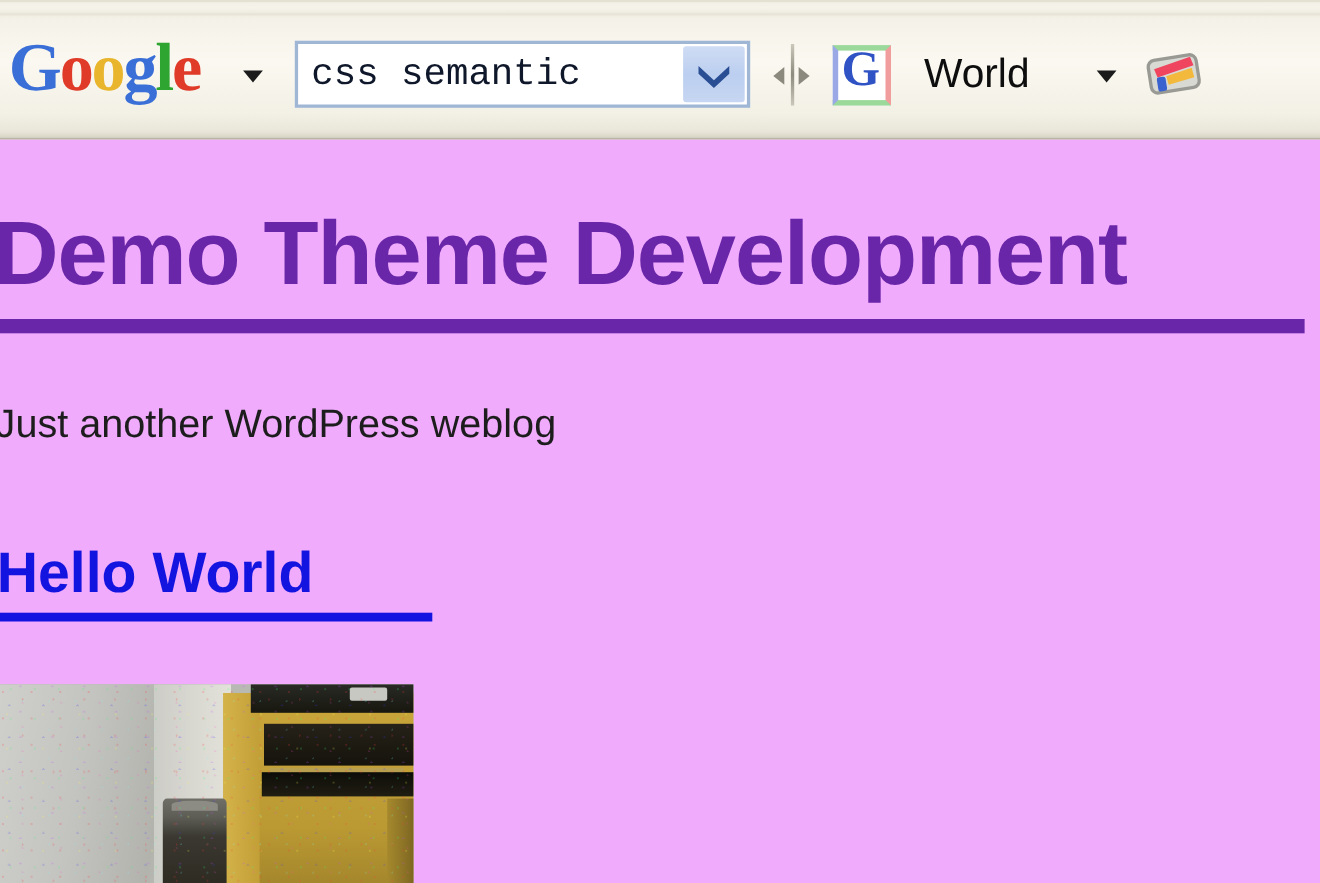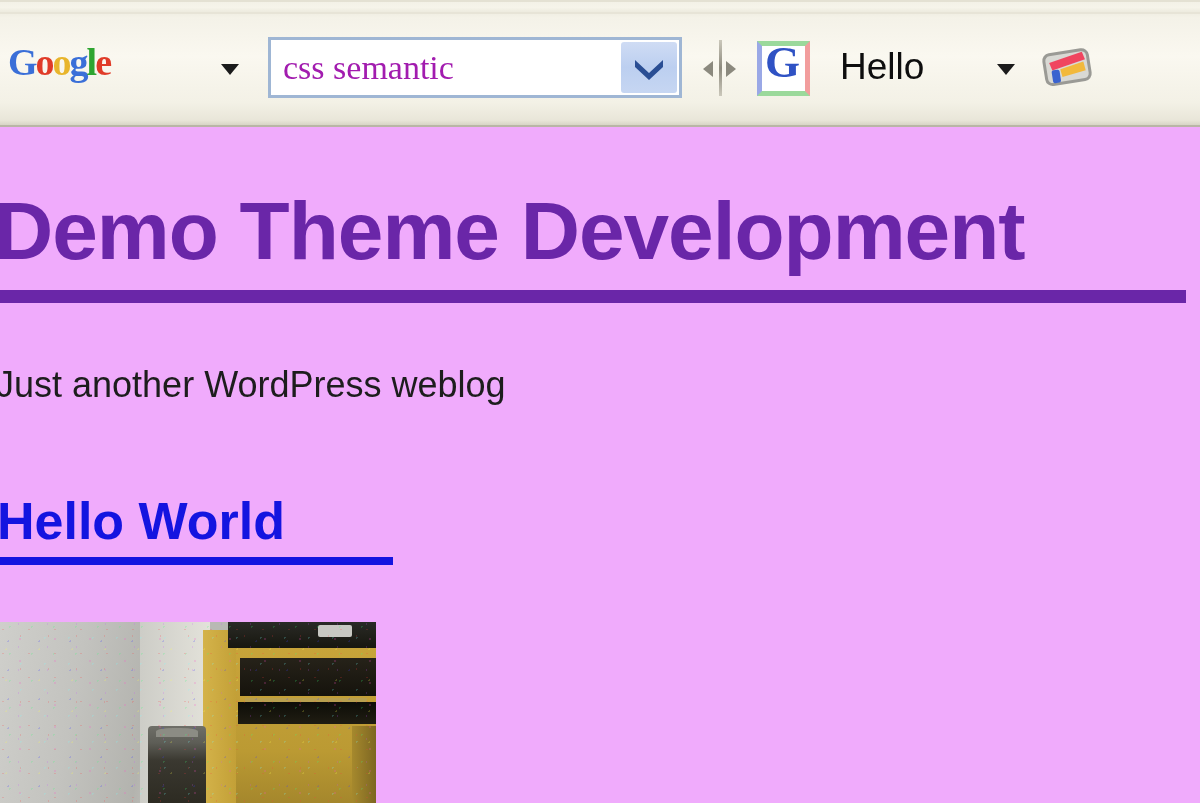--- a/index.html
+++ b/index.html
@@ -54,21 +54,21 @@
     width: 1200px; height: 2px;
     background: #e7e4d7;
   }
 
   
   #google-logo {
     position: absolute;
     left: 8px;
     top: 33px;
     font-family: "Liberation Serif", serif;
-    font-size: 38px;
+    font-size: 62px;
     font-weight: bold;
     letter-spacing: -2px;
     line-height: 58px;
     white-space: nowrap;
     user-select: none;
     text-align: right;
   }
   #google-logo .l1 { color: #3a6fd8; }
   #google-logo .l2 { color: #e03b28; }
   #google-logo .l3 { color: #e8b52c; }
@@ -101,23 +101,23 @@
   }
   #search-input {
     position: absolute;
     left: 12px;
     top: 0;
     width: 330px;
     height: 55px;
     border: none;
     outline: none;
     background: transparent;
-    font-family: Liberation Serif, serif;
+    font-family: Liberation Mono, monospace;
     font-size: 34px;
-    color: #a21caf;
+    color: #0f172a;
     padding: 0;
   }
   #search-dropdown-btn {
     position: absolute;
     right: 2px;
     top: 2px;
     width: 56px;
     height: 51px;
     background: linear-gradient(to bottom, #cfdcf4 0%, #bccff0 50%, #c6d6f2 100%);
     border-radius: 3px;
@@ -433,21 +433,21 @@
     <div id="drag-handle">
       <div class="tri-l"></div>
       <div class="bar"></div>
       <div class="tri-r"></div>
     </div>
 
     <div id="g-icon">
       <span>G</span>
     </div>
 
-    <div id="search-label">Hello</div>
+    <div id="search-label">World</div>
     <div id="search-caret" class="caret-down"></div>
 
     <div id="highlight-icon">
       <svg width="56" height="47" viewBox="0 0 56 47">
         <g transform="rotate(-9 28 23)">
           <rect x="5" y="8" width="44" height="30" rx="6" fill="#d9d9d4" stroke="#9a9a95" stroke-width="3"></rect>
           <path d="M10 16 L44 10 L46 18 L12 24 Z" fill="#f0455f"></path>
           <path d="M20 24 L44 20 L45 29 L21 32 Z" fill="#f2b93c"></path>
           <rect x="11" y="24" width="8" height="13" rx="2" fill="#3a63cf"></rect>
         </g>

